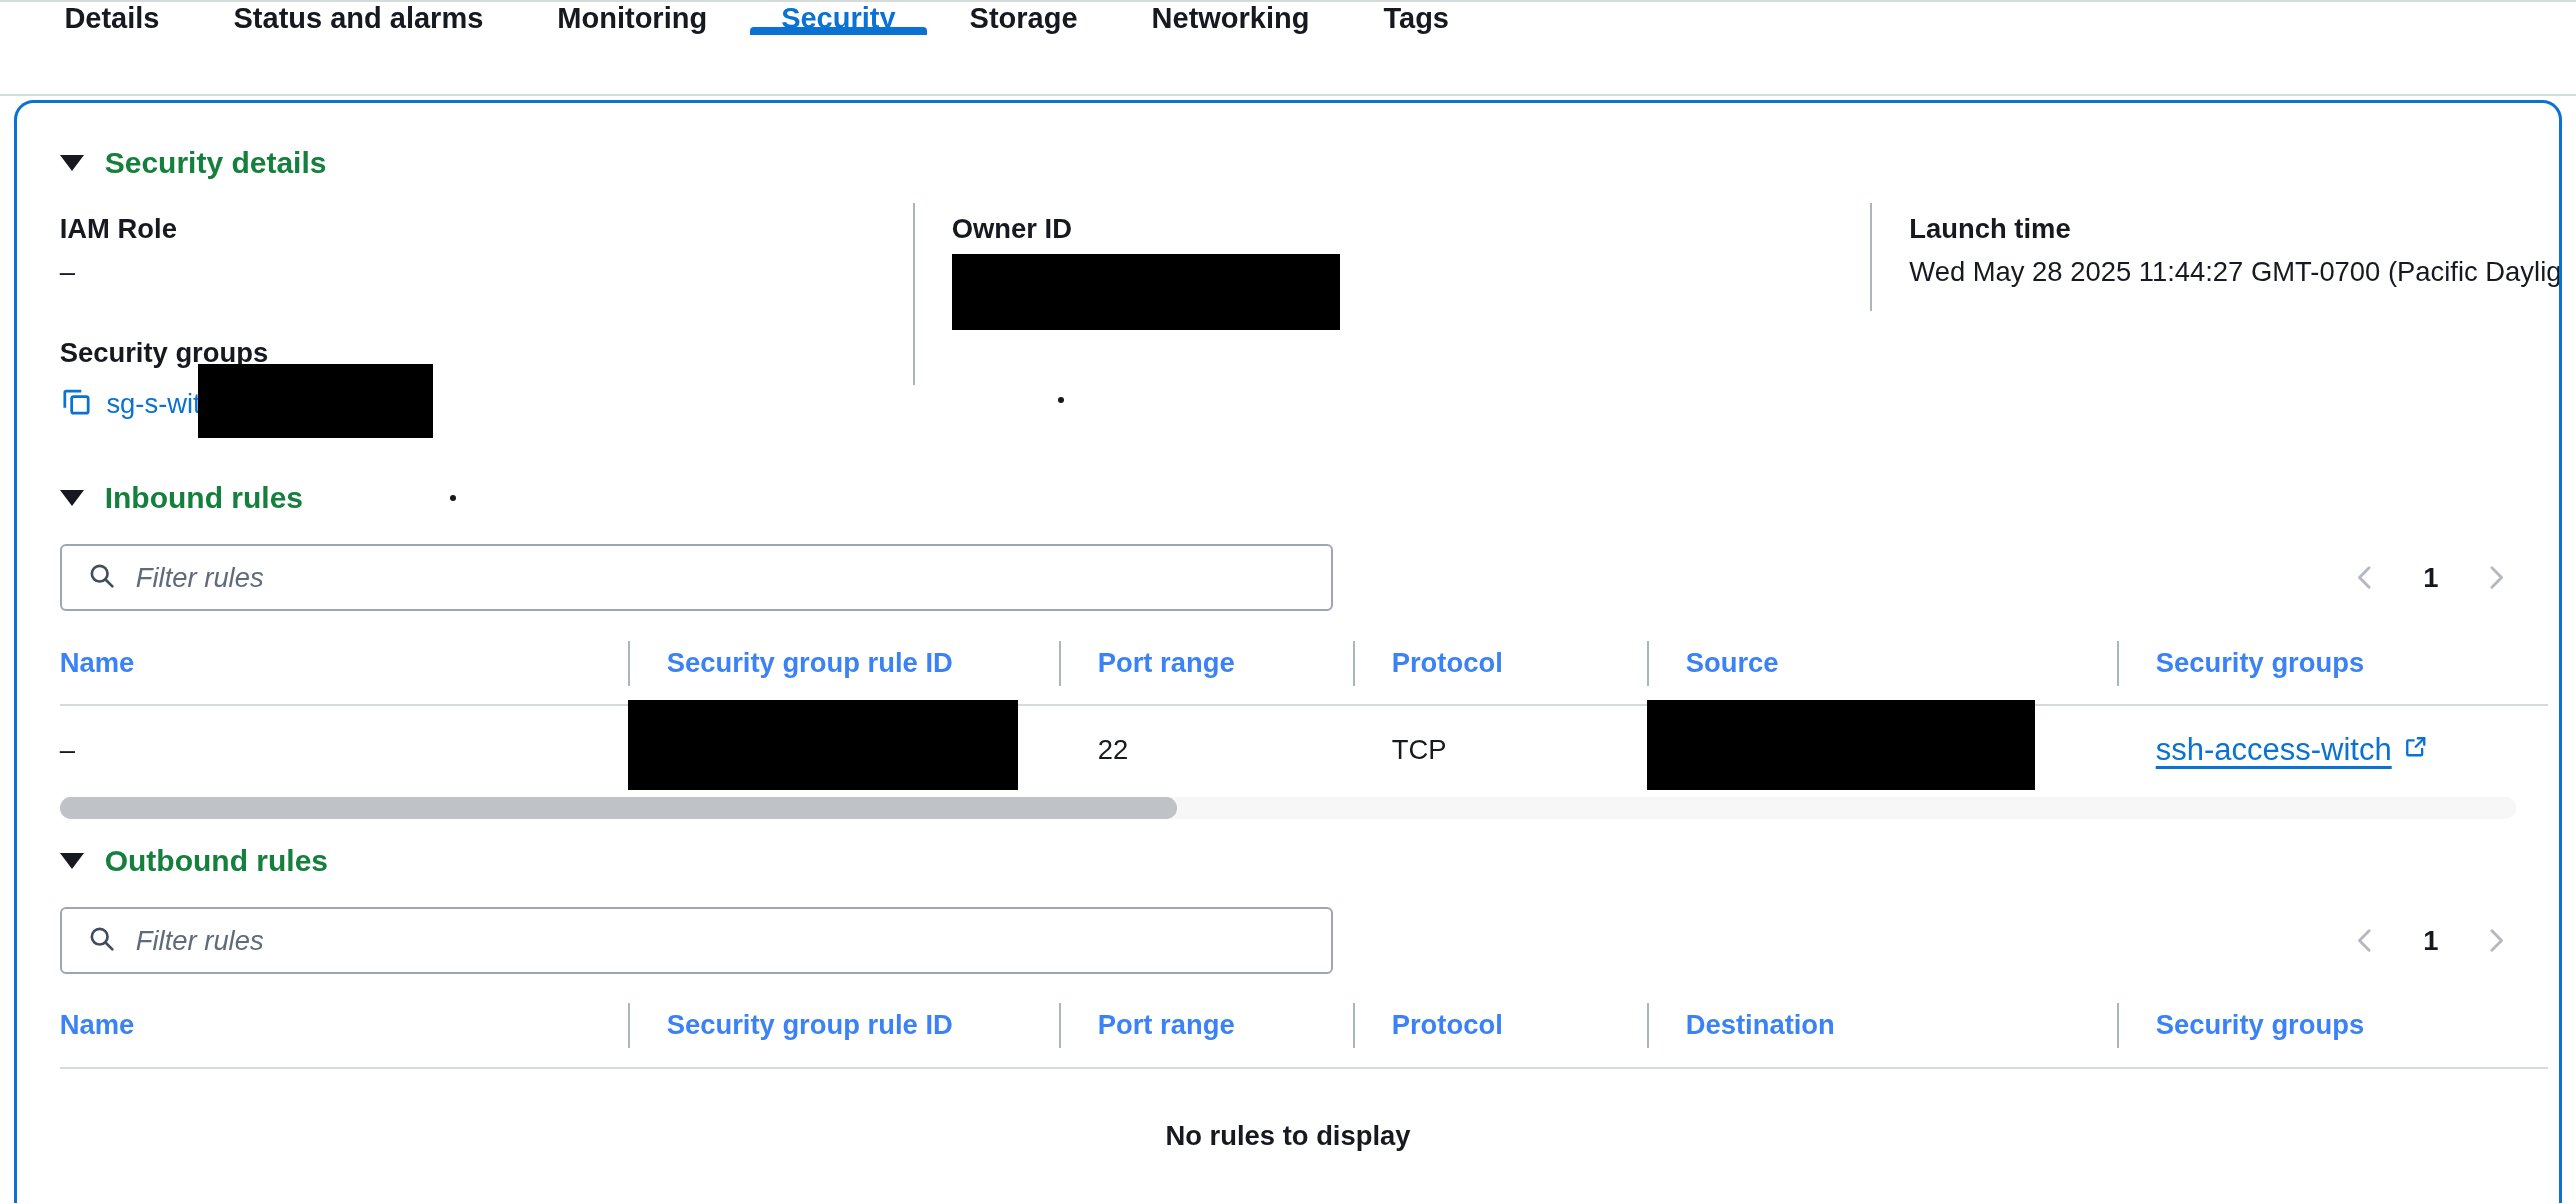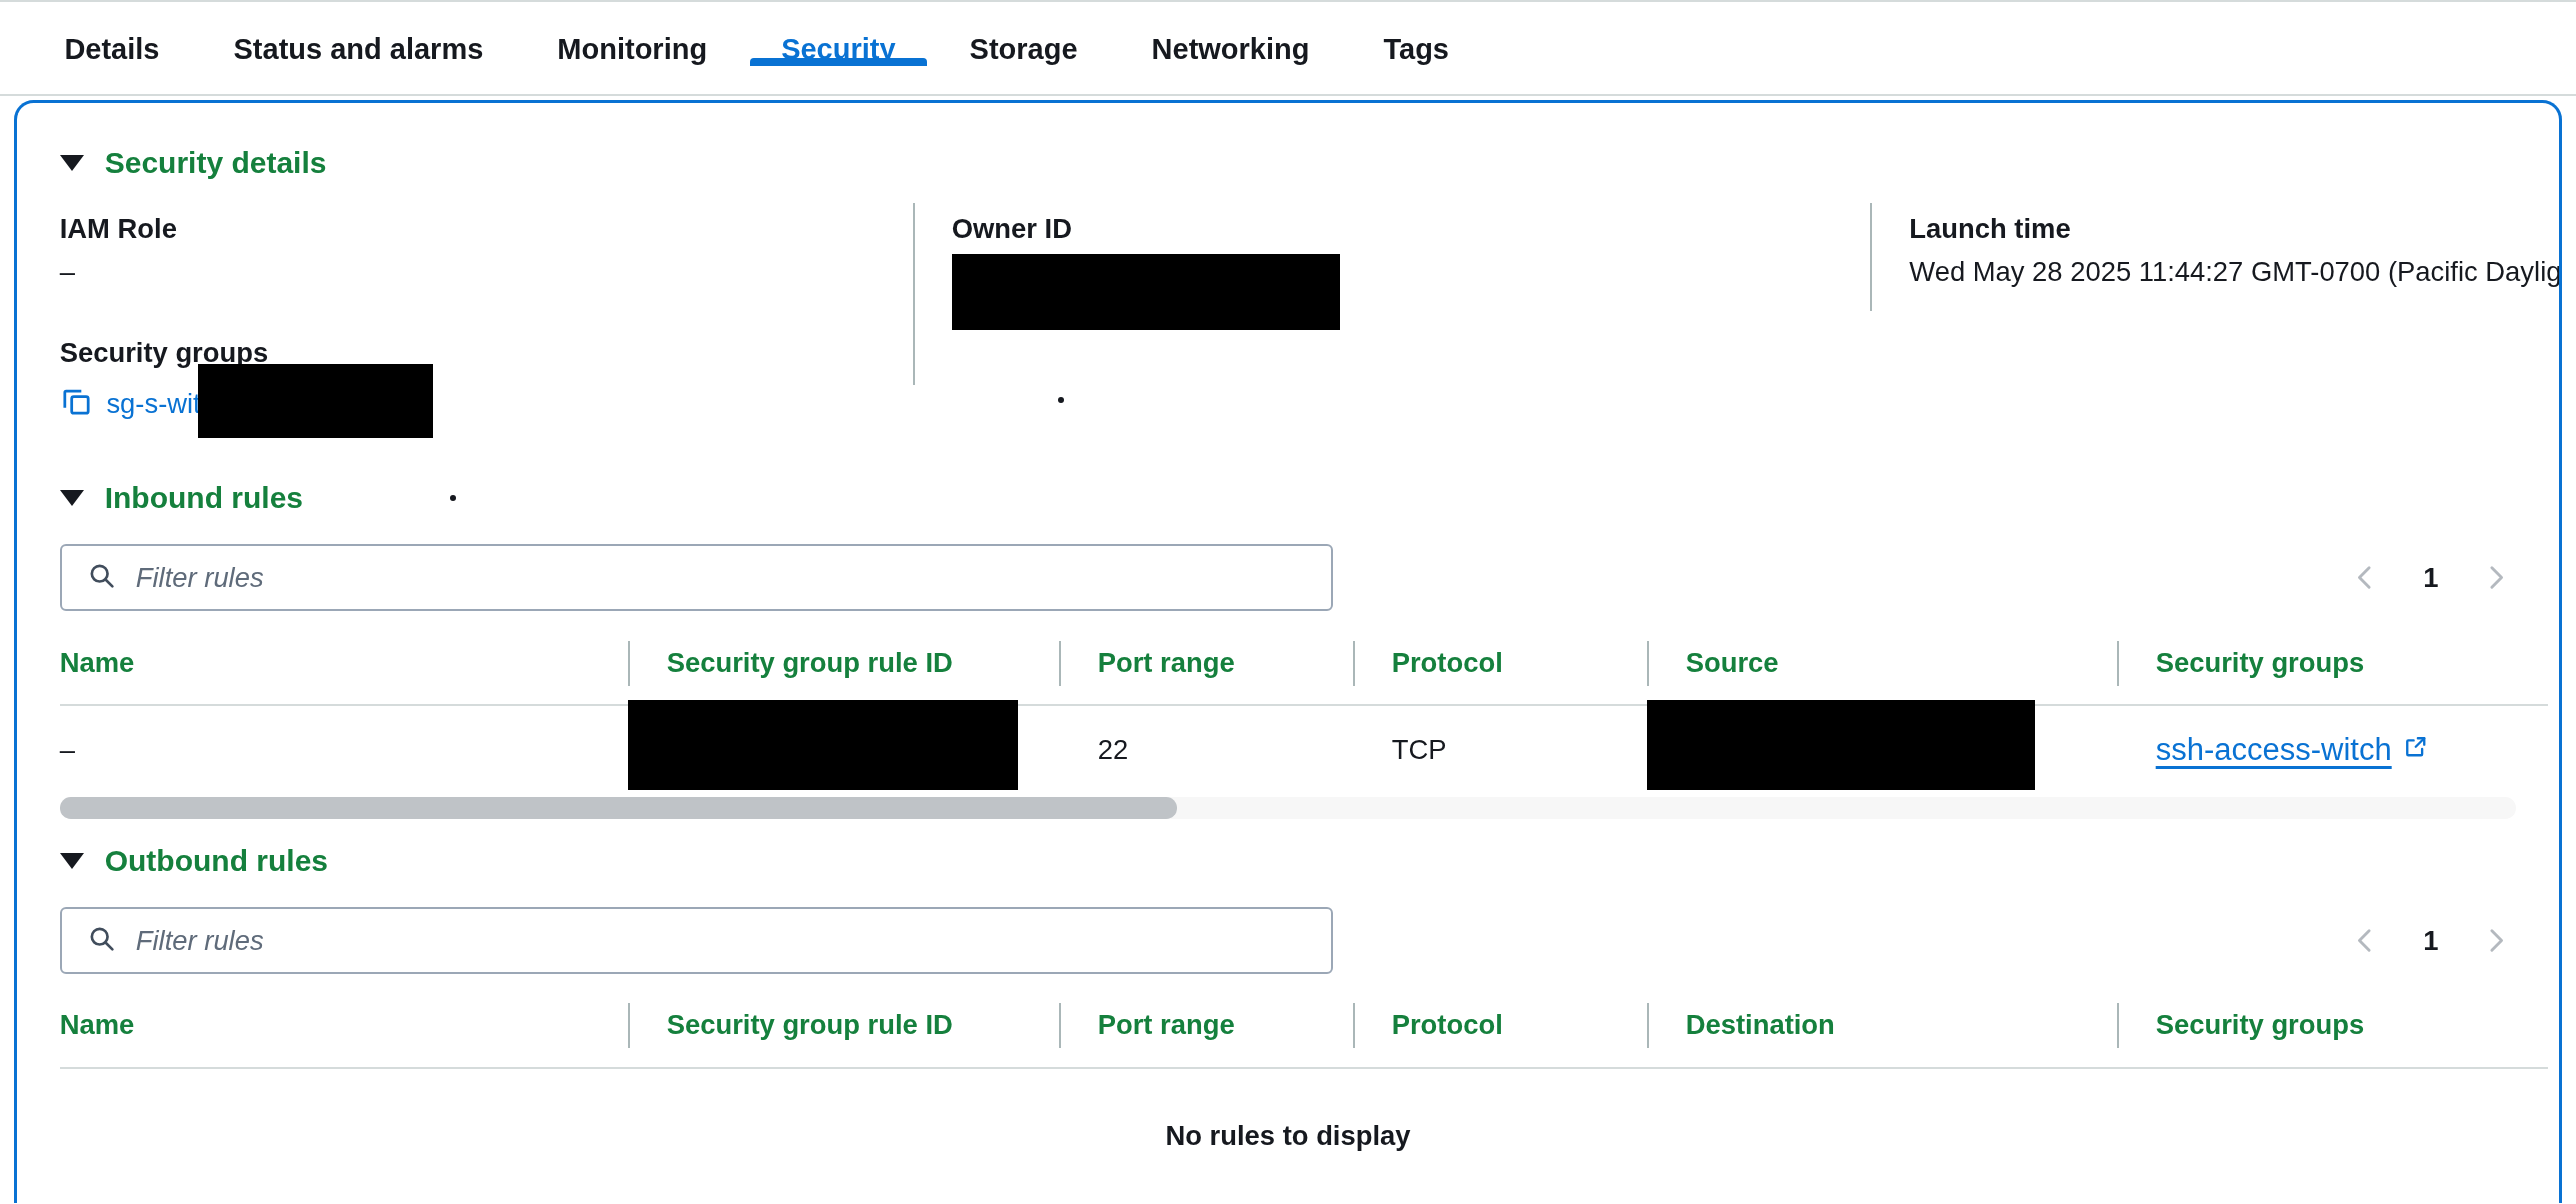--- a/index.html
+++ b/index.html
@@ -11,21 +11,21 @@
     font-family: "Liberation Sans", sans-serif;
     -webkit-font-smoothing: antialiased;
   }
 
   
   .tabbar {
     position: relative;
     height: 96px;
     border-top: 2px solid #d5dbdb;
     display: flex;
-    align-items: center;
+    align-items: flex-start;
     padding-left: 27.4px;
   }
   .tabbar::after {
     content: "";
     position: absolute;
     left: 0; right: 0; bottom: 0;
     height: 2px;
     background: #d5dbdb;
   }
   .tab {
@@ -215,21 +215,21 @@
   table.rules {
     width: 100%;
     border-collapse: collapse;
     margin-top: 25.5px;
     table-layout: fixed;
   }
   table.rules th {
     text-align: left;
     font-size: 27.4px;
     font-weight: 700;
-    color: #15803d;
+    color: #3b82f6;
     padding: 9.8px 0 25.5px 0;
     position: relative;
     white-space: nowrap;
   }
   table.rules th.sep { padding-left: 39px; }
   table.rules th.sep::before {
     content: "";
     position: absolute;
     left: 0; top: 3.9px;
     height: 45px;

